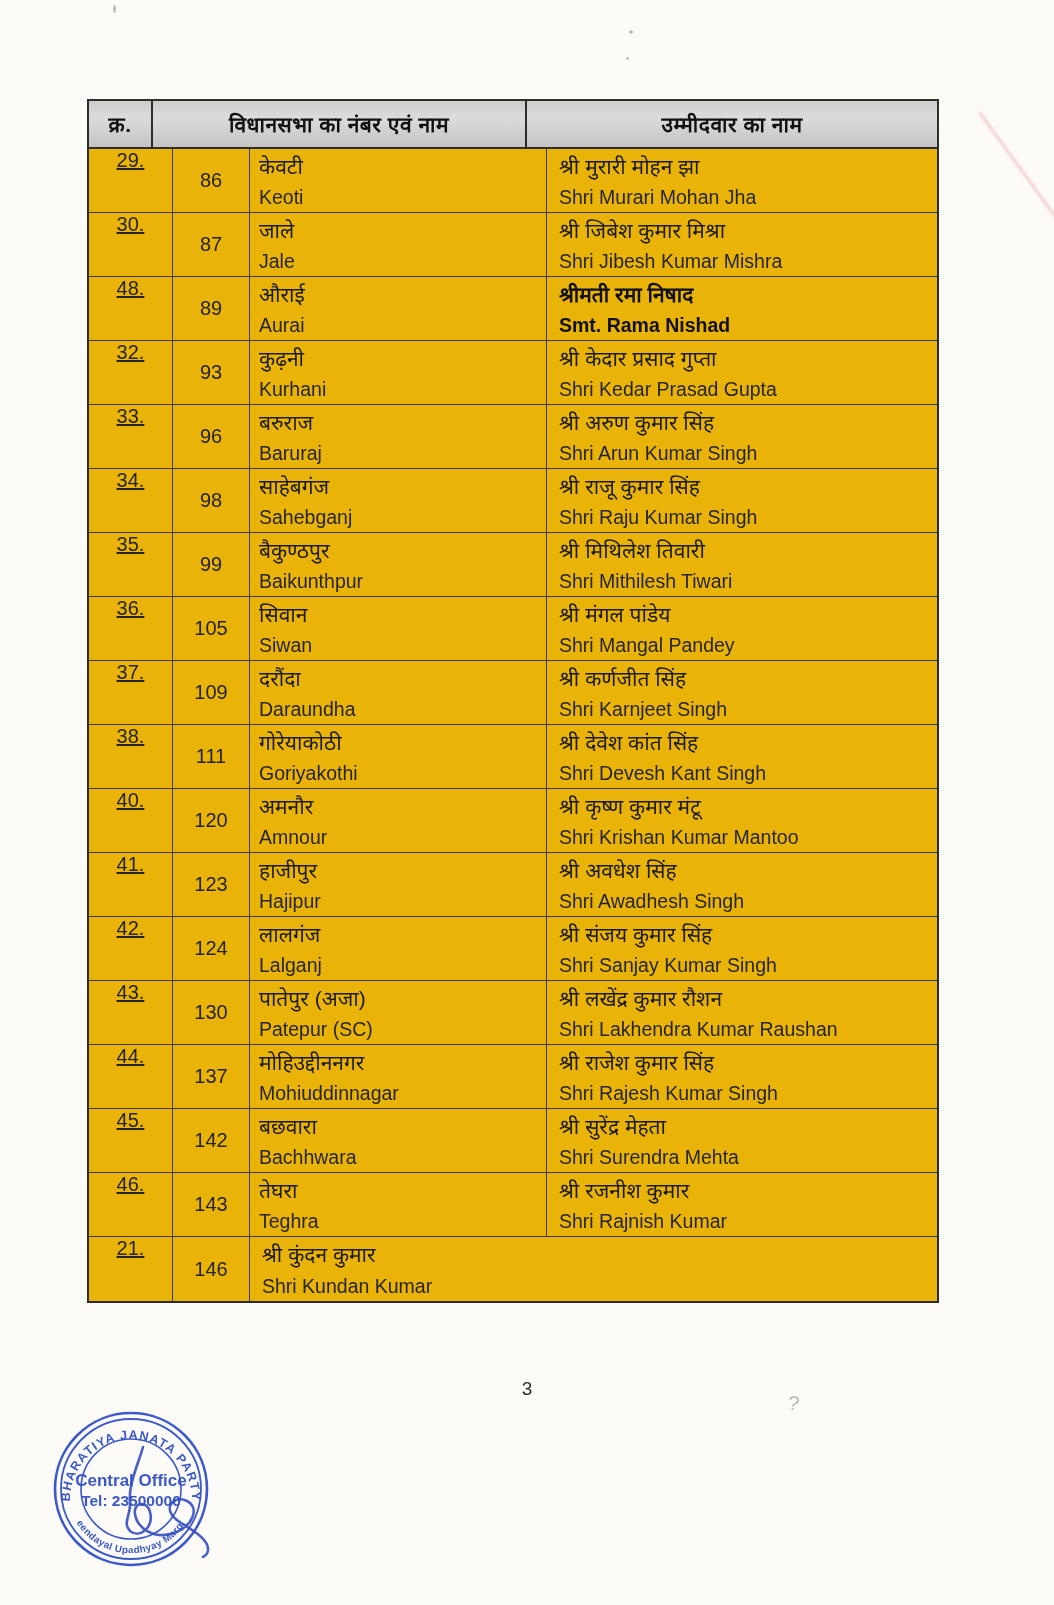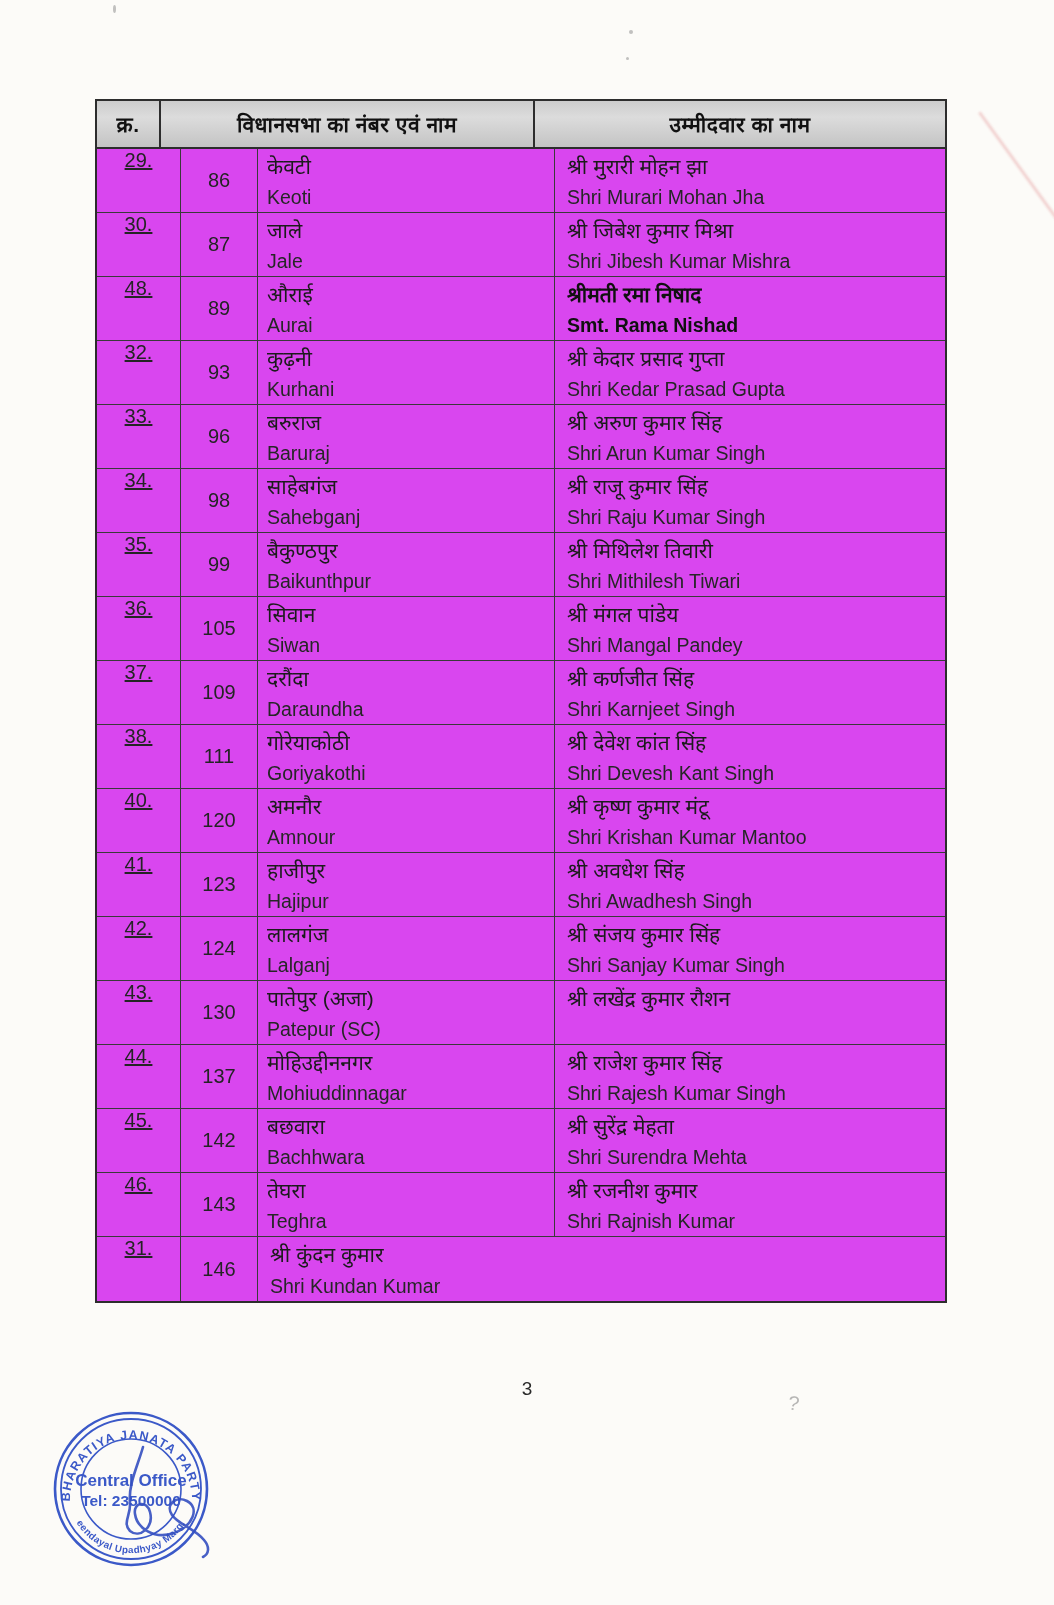--- a/index.html
+++ b/index.html
@@ -11,25 +11,25 @@
     background: #fcfbf8;
     font-family: "Liberation Sans", "DejaVu Sans", sans-serif;
     color: #1e1e1e;
     overflow: hidden;
     margin: 0 auto;
   }
 
   
   .doc-table {
     position: absolute;
-    left: 95px;
+    left: 87px;
     top: 99px;
     width: 852px;
     border: 2px solid #2d2d2d;
-    background: #d946ef;
+    background: #eab308;
   }
   .thead {
     display: flex;
     height: 48px;
     background: linear-gradient(180deg, #cccccc 0%, #dcdcdc 35%, #cfcfcf 70%, #c4c4c4 100%);
     border-bottom: 2px solid #2d2d2d;
   }
   .thead .hcell {
     display: flex;
     align-items: center;
@@ -370,20 +370,21 @@
       </div>
       <div class="cell c-number">
         <span>130</span>
       </div>
       <div class="cell c-const">
         <span class="hi">पातेपुर (अजा)</span>
         <span class="en">Patepur (SC)</span>
       </div>
       <div class="cell c-cand">
         <span class="hi">श्री लखेंद्र कुमार रौशन</span>
+        <span class="en">Shri Lakhendra Kumar Raushan</span>
       </div>
     </div>
 
     <div class="row">
       <div class="cell c-serial">
         <span>44.</span>
       </div>
       <div class="cell c-number">
         <span>137</span>
       </div>
@@ -426,21 +427,21 @@
         <span class="en">Teghra</span>
       </div>
       <div class="cell c-cand">
         <span class="hi">श्री रजनीश कुमार</span>
         <span class="en">Shri Rajnish Kumar</span>
       </div>
     </div>
 
     <div class="row">
       <div class="cell c-serial">
-        <span>31.</span>
+        <span>21.</span>
       </div>
       <div class="cell c-number">
         <span>146</span>
       </div>
       <div class="cell c-cand">
         <span class="hi">श्री कुंदन कुमार</span>
         <span class="en">Shri Kundan Kumar</span>
       </div>
     </div>
   </div>

